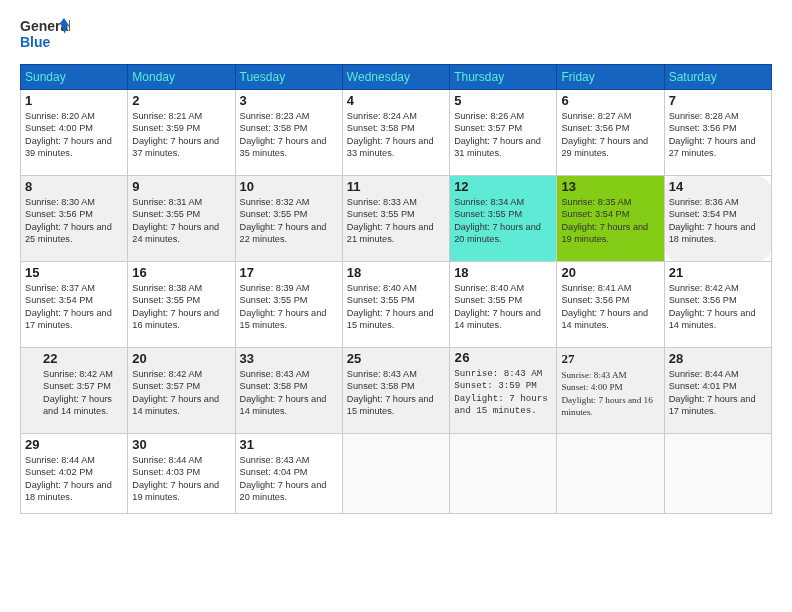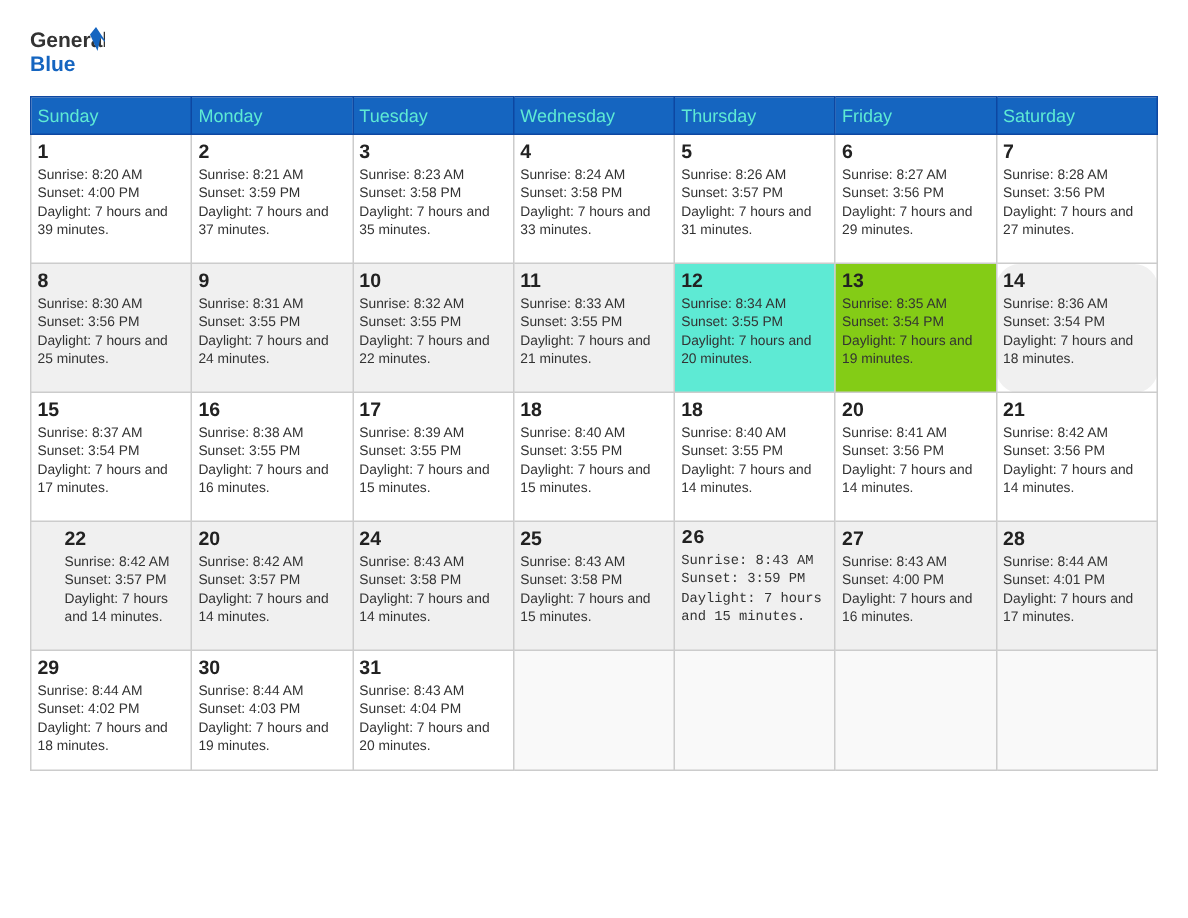--- a/index.html
+++ b/index.html
@@ -303,21 +303,21 @@
       </td>
           <td style="background: rgb(240, 240, 240);">
         <div class="day-num">20</div>
         <div class="day-info">
           Sunrise: 8:42 AM<br>
           Sunset: 3:57 PM<br>
           Daylight: 7 hours and 14 minutes.
         </div>
       </td>
           <td style="background: rgb(240, 240, 240);">
-        <div class="day-num">24</div>
+        <div class="day-num">33</div>
         <div class="day-info">
           Sunrise: 8:43 AM<br>
           Sunset: 3:58 PM<br>
           Daylight: 7 hours and 14 minutes.
         </div>
       </td>
           <td style="background: rgb(240, 240, 240);">
         <div class="day-num">25</div>
         <div class="day-info">
           Sunrise: 8:43 AM<br>
@@ -326,21 +326,21 @@
         </div>
       </td>
           <td style="background: rgb(240, 240, 240); font-family: Liberation Mono, monospace;">
         <div class="day-num">26</div>
         <div class="day-info">
           Sunrise: 8:43 AM<br>
           Sunset: 3:59 PM<br>
           Daylight: 7 hours and 15 minutes.
         </div>
       </td>
-          <td style="background: rgb(240, 240, 240);">
+          <td style="background: rgb(240, 240, 240); font-family: Liberation Serif, serif;">
         <div class="day-num">27</div>
         <div class="day-info">
           Sunrise: 8:43 AM<br>
           Sunset: 4:00 PM<br>
           Daylight: 7 hours and 16 minutes.
         </div>
       </td>
           <td style="background: rgb(240, 240, 240);">
         <div class="day-num">28</div>
         <div class="day-info">

